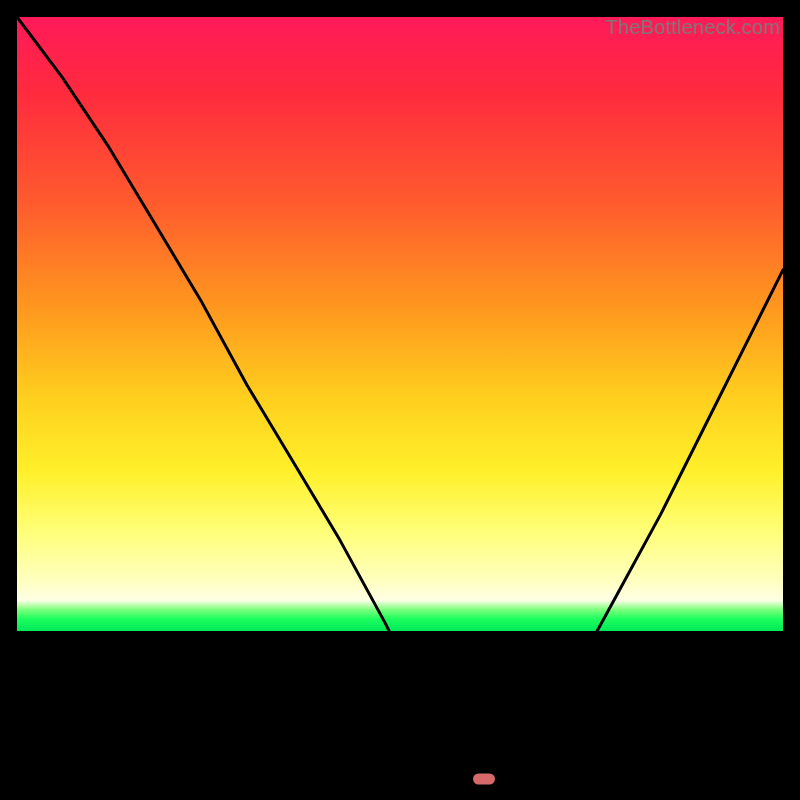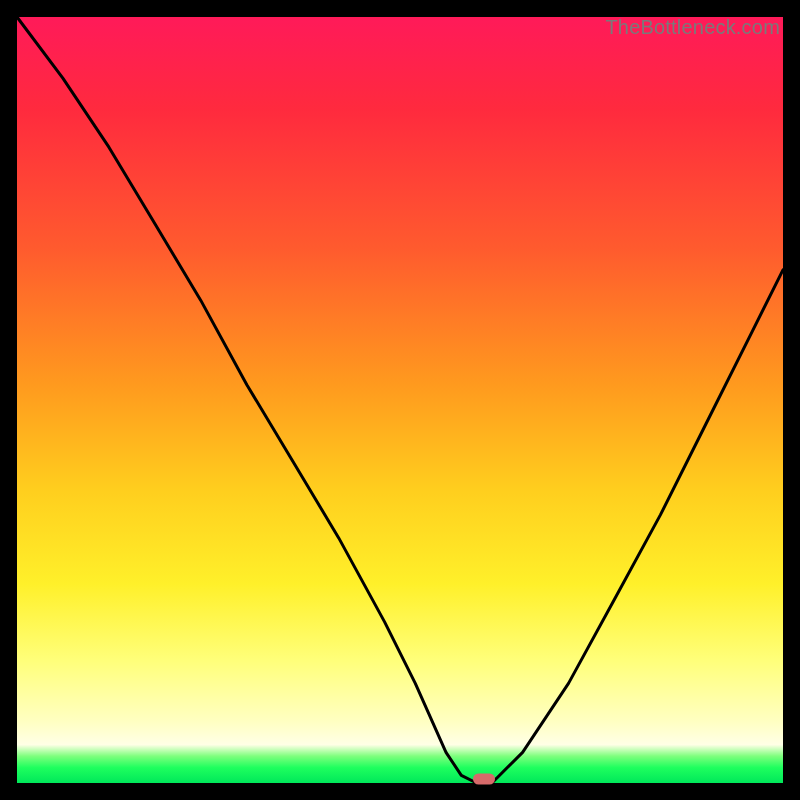--- a/index.html
+++ b/index.html
@@ -15,21 +15,21 @@
     position: relative;
     width: 800px;
     height: 800px;
     background: #000;
   }
   .plot-area {
     position: absolute;
     left: 17px;
     top: 17px;
     width: 766px;
-    height: 766px;
+    height: 614px;
     
     background: linear-gradient(
       to bottom,
       #ff1a59 0%,
       #ff2a3e 12%,
       #ff5a2e 30%,
       #ff9a1e 48%,
       #ffcf1e 62%,
       #fff02a 74%,
       #ffff7a 84%,

